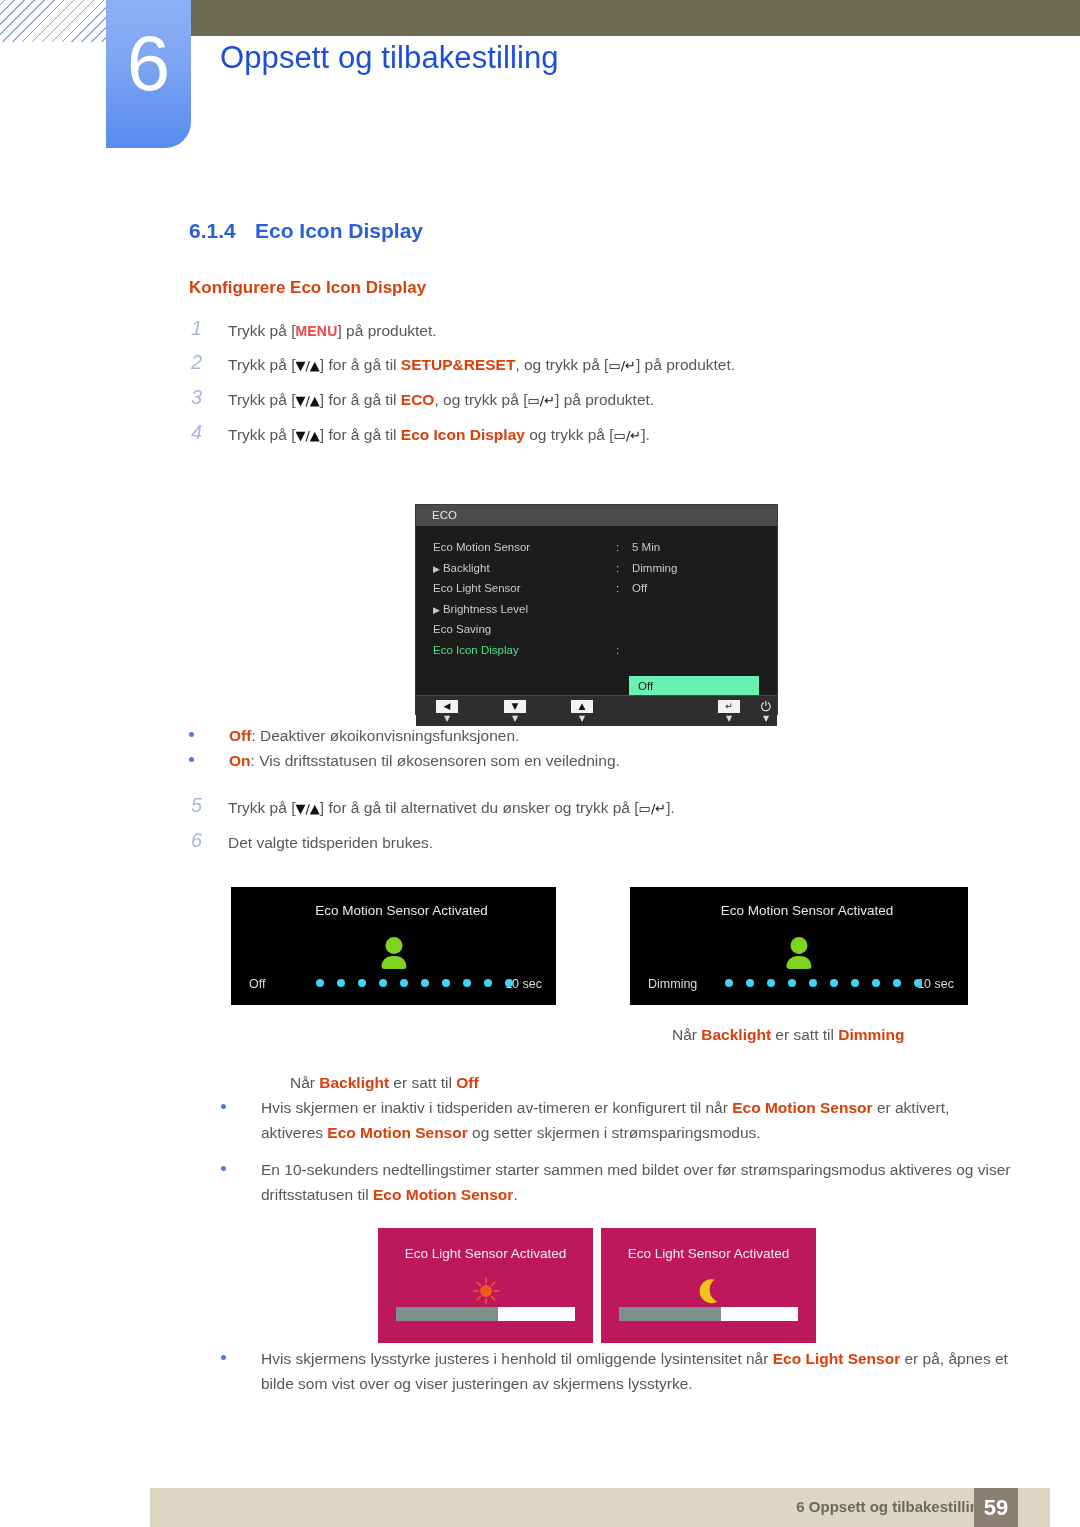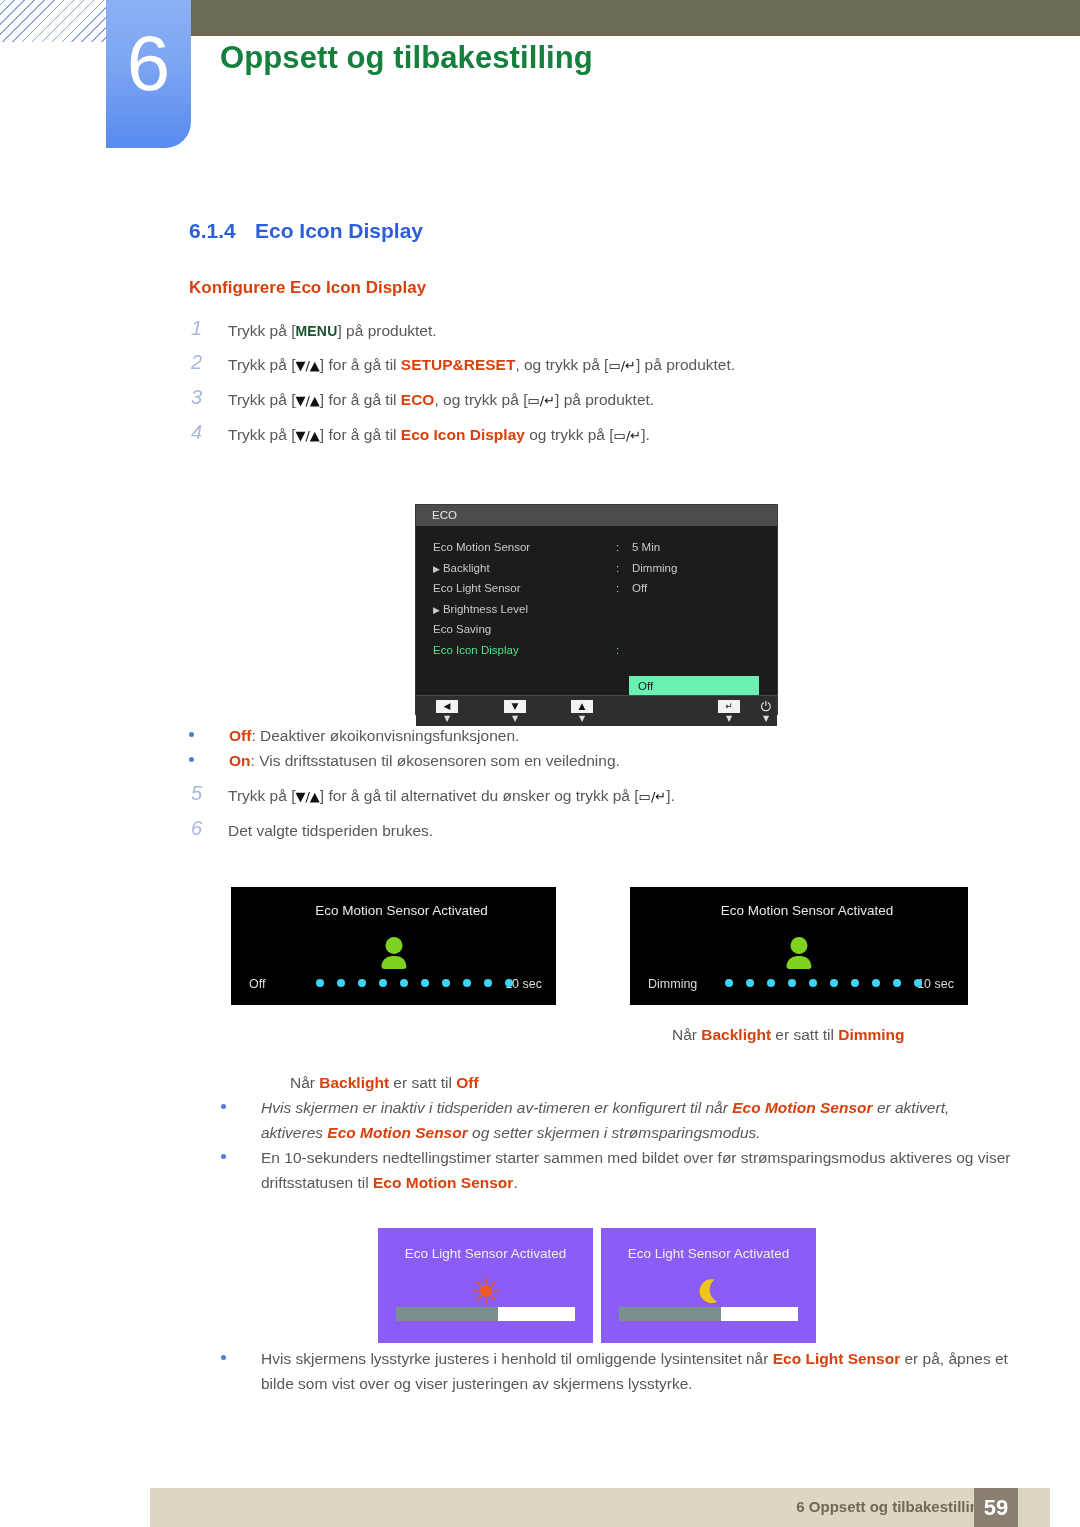--- a/index.html
+++ b/index.html
@@ -32,21 +32,21 @@
   }
   .chapter-num{
     position:absolute;left:0;top:24px;width:85px;
     text-align:center;
     font-size:78px;line-height:78px;
     color:#ffffff;font-weight:400;
     font-family:"Liberation Sans", sans-serif;
   }
   .chapter-title{
     position:absolute;left:220px;top:40px;
-    font-size:31px;font-weight:bold;color:#15803d;
+    font-size:31px;font-weight:normal;color:#1d4ed8;
     letter-spacing:.1px;
   }
 
   
   .sec-head{
     position:absolute;left:189px;top:219px;
     font-size:21px;font-weight:bold;color:#2b5fd9;
   }
   .sec-head .num{display:inline-block;width:66px;}
   .sub-head{
@@ -59,21 +59,21 @@
   .step{position:relative;min-height:22px;margin-bottom:12px;font-size:15.5px;line-height:22px;color:#58585a;}
   .step .idx{
     position:absolute;left:2px;top:-3px;width:22px;
     font-size:20px;color:#a9b6dd;font-style:italic;font-weight:normal;
   }
   .step .txt{display:block;margin-left:39px;}
   .note-line{margin-left:39px;font-size:15.5px;line-height:22px;color:#58585a;}
 
   .o{color:#d9400b;font-weight:bold;}
   .key{
-    font-weight:bold;color:#14532d;font-size:14px;
+    font-weight:bold;color:#ef4444;font-size:14px;
     letter-spacing:.2px;
   }
   .gl{font-family:"DejaVu Sans", sans-serif;font-size:13px;color:#111;}
 
   
   .osd{
     position:absolute;left:416px;top:505px;width:361px;height:209px;
     background:#1c1c1c;
     font-family:"Liberation Sans", sans-serif;
     box-shadow:0 0 0 1px #3a3a3a;
@@ -131,21 +131,21 @@
   .mbox .person .body{width:25px;height:13px;border-radius:13px 13px 3px 3px;background:#7ed321;margin:2px auto 0;}
   .mbox .lbl{position:absolute;bottom:14px;font-size:12.5px;color:#dcdcdc;}
   .mbox .lbl.l{left:18px;}
   .mbox .lbl.r{right:14px;}
   .mbox .dots{position:absolute;bottom:18px;display:flex;gap:13px;}
   .mbox .dots i{width:8px;height:8px;border-radius:50%;background:#3fd3f5;display:block;}
 
   .cap{position:absolute;font-size:15.5px;color:#58585a;}
 
   
-  .lbox{position:absolute;background:#8b5cf6;}
+  .lbox{position:absolute;background:#be185d;}
   .lbox .hd{position:absolute;left:0;right:0;top:18px;text-align:center;color:#eee;font-size:13.5px;}
   .lbox .ic{position:absolute;left:50%;top:48px;transform:translateX(-50%);width:30px;height:30px;}
   .lbox .bar{
     position:absolute;left:18px;right:18px;bottom:22px;height:14px;
     background:#ffffff;display:flex;
   }
   .lbox .bar .fill{background:#7c8f8c;height:100%;}
 
   
   .foot-bar{
@@ -232,21 +232,21 @@
         <span class="c">▼</span>
       </div>
     </div>
 </div>
 
 <div id="opt-block" style="position:absolute;left:189px;top:723px;width:840px;">
     <div class="bul" style="">
       <span class="dot"></span>
       <span class="bt"><span class="o">Off</span><span>: Deaktiver økoikonvisningsfunksjonen.</span></span>
     </div>
-    <div class="bul" style="margin-bottom: 12px;">
+    <div class="bul" style="margin-bottom: 24px;">
       <span class="dot"></span>
       <span class="bt"><span class="o">On</span><span>: Vis driftsstatusen til økosensoren som en veiledning.</span></span>
     </div>
     <div style="margin-top: 4px;">
       <div class="step">
         <span class="idx">5</span>
         <span class="txt"><span>Trykk på [</span><span class="gl">▼/▲</span><span>] for å gå til alternativet du ønsker og trykk på [</span><span class="gl">▭/↵</span><span>].</span></span>
       </div>
       <div class="step">
         <span class="idx">6</span>
@@ -296,21 +296,21 @@
         <i style="background: rgb(63, 211, 245);"></i>
         <i style="background: rgb(63, 211, 245);"></i>
         <i style="background: rgb(63, 211, 245);"></i>
         <i style="background: rgb(63, 211, 245);"></i>
       </div>
     </div>
     <div class="cap" style="left: 672px; top: 1026px;"><span>Når </span><span class="o">Backlight</span><span> er satt til </span><span class="o">Dimming</span></div>
   </div>
 
 <div id="motion-bullets" style="position:absolute;left:221px;top:1095px;width:790px;">
-    <div class="bul" style=" font-style: italic;">
+    <div class="bul" style="margin-bottom: 12px;">
       <span class="dot"></span>
       <span class="bt"><span>Hvis skjermen er inaktiv i tidsperiden av-timeren er konfigurert til når </span><span class="o">Eco Motion Sensor</span><span> er aktivert, aktiveres </span><span class="o">Eco Motion Sensor</span><span> og setter skjermen i strømsparingsmodus.</span></span>
     </div>
     <div class="bul" style="margin-bottom: 12px;">
       <span class="dot"></span>
       <span class="bt"><span>En 10-sekunders nedtellingstimer starter sammen med bildet over før strømsparingsmodus aktiveres og viser driftsstatusen til </span><span class="o">Eco Motion Sensor</span><span>.</span></span>
     </div>
   </div>
 
 <div id="light-area">

